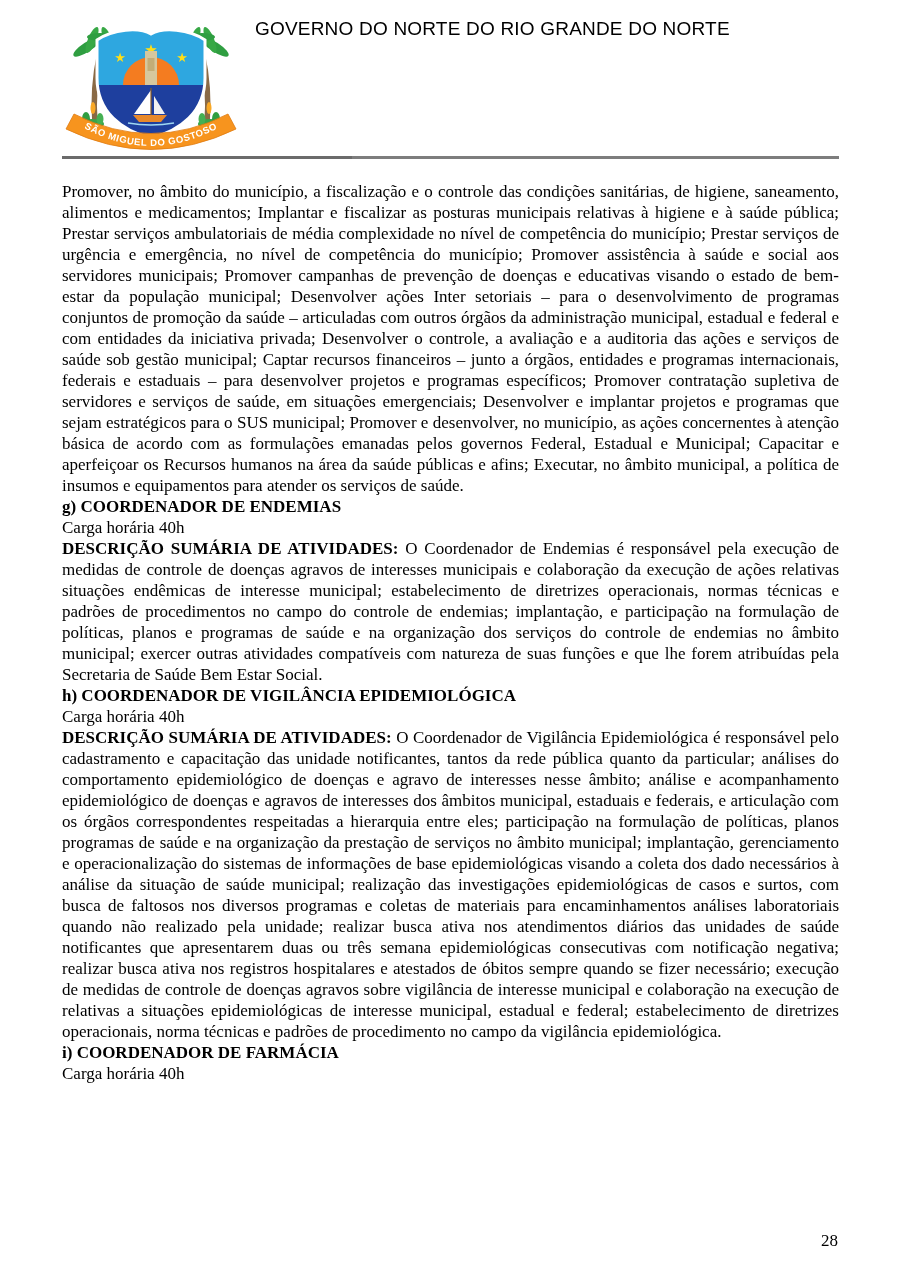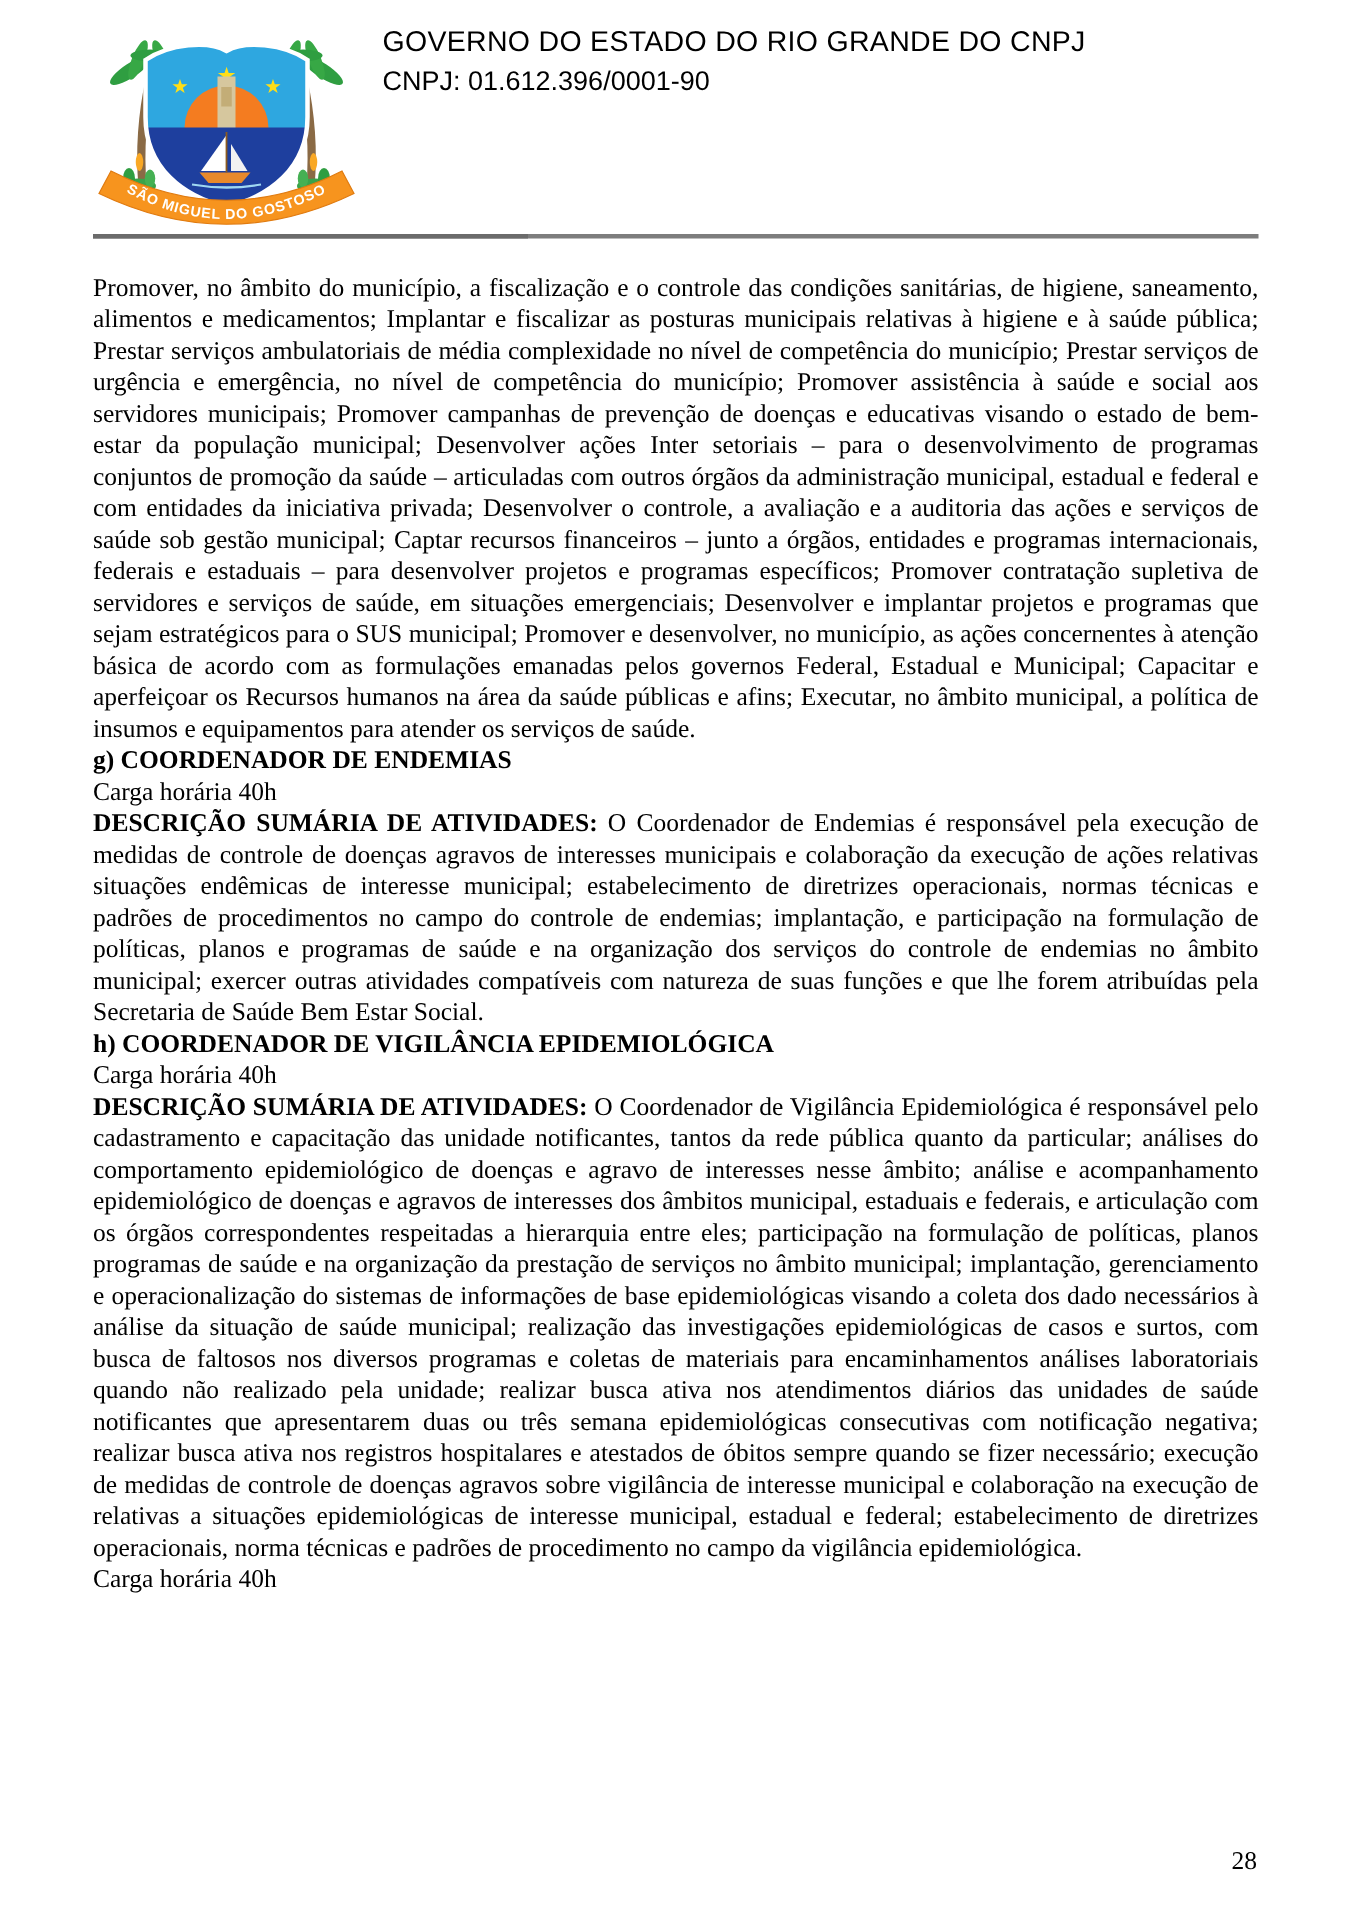--- a/index.html
+++ b/index.html
@@ -107,37 +107,37 @@
     <g>
       <path d="M 12 94 Q 89 133 166 94 L 174 109 Q 89 150 4 109 Z" fill="#F7941E" stroke="#e07b10" stroke-width="0.8"></path>
       <path id="ribbonTextPath" d="M 24 109 Q 89 143 154 109" fill="none"></path>
       <text font-family="Liberation Sans, sans-serif" font-size="9.5" font-weight="bold" fill="#ffffff" letter-spacing="0.6">
         <textPath href="#ribbonTextPath" startOffset="50%" text-anchor="middle">SÃO MIGUEL DO GOSTOSO</textPath>
       </text>
     </g>
   </svg>
 
   <div class="header-text">
-    <div class="hl hl-gov">GOVERNO DO ESTADO DO RIO GRANDE DO CNPJ</div>
-    <div class="hl hl-cnpj">CNPJ: 01.612.396/0001-90</div>
+    <div class="hl hl-gov">GOVERNO DO NORTE DO RIO GRANDE DO NORTE</div>
   </div>
 
   <div class="separator">
       <div class="sep-left"></div>
     </div>
 </div>
 
 <div class="content">
 
   <p>Promover, no âmbito do município, a fiscalização e o controle das condições sanitárias, de higiene, saneamento, alimentos e medicamentos; Implantar e fiscalizar as posturas municipais relativas à higiene e à saúde pública; Prestar serviços ambulatoriais de média complexidade no nível de competência do município; Prestar serviços de urgência e emergência, no nível de competência do município; Promover assistência à saúde e social aos servidores municipais; Promover campanhas de prevenção de doenças e educativas visando o estado de bem- estar da população municipal; Desenvolver ações Inter setoriais – para o desenvolvimento de programas conjuntos de promoção da saúde – articuladas com outros órgãos da administração municipal, estadual e federal e com entidades da iniciativa privada; Desenvolver o controle, a avaliação e a auditoria das ações e serviços de saúde sob gestão municipal; Captar recursos financeiros – junto a órgãos, entidades e programas internacionais, federais e estaduais – para desenvolver projetos e programas específicos; Promover contratação supletiva de servidores e serviços de saúde, em situações emergenciais; Desenvolver e implantar projetos e programas que sejam estratégicos para o SUS municipal; Promover e desenvolver, no município, as ações concernentes à atenção básica de acordo com as formulações emanadas pelos governos Federal, Estadual e Municipal; Capacitar e aperfeiçoar os Recursos humanos na área da saúde públicas e afins; Executar, no âmbito municipal, a política de insumos e equipamentos para atender os serviços de saúde.</p>
 
   <p class="section-heading">g) COORDENADOR DE ENDEMIAS</p>
   <p class="workload">Carga horária 40h</p>
   <p class="desc desc-gap"><span class="desc-label">DESCRIÇÃO SUMÁRIA DE ATIVIDADES:</span><span> O Coordenador de Endemias é responsável pela execução de medidas de controle de doenças agravos de interesses municipais e colaboração da execução de ações relativas situações endêmicas de interesse municipal; estabelecimento de diretrizes operacionais, normas técnicas e padrões de procedimentos no campo do controle de endemias; implantação, e participação na formulação de políticas, planos e programas de saúde e na organização dos serviços do controle de endemias no âmbito municipal; exercer outras atividades compatíveis com natureza de suas funções e que lhe forem atribuídas pela Secretaria de Saúde Bem Estar Social.</span></p>
 
   <p class="section-heading">h) COORDENADOR DE VIGILÂNCIA EPIDEMIOLÓGICA</p>
   <p class="workload">Carga horária 40h</p>
   <p class="desc"><span class="desc-label">DESCRIÇÃO SUMÁRIA DE ATIVIDADES:</span><span> O Coordenador de Vigilância Epidemiológica é responsável pelo cadastramento e capacitação das unidade notificantes, tantos da rede pública quanto da particular; análises do comportamento epidemiológico de doenças e agravo de interesses nesse âmbito; análise e acompanhamento epidemiológico de doenças e agravos de interesses dos âmbitos municipal, estaduais e federais, e articulação com os órgãos correspondentes respeitadas a hierarquia entre eles; participação na formulação de políticas, planos programas de saúde e na organização da prestação de serviços no âmbito municipal; implantação, gerenciamento e operacionalização do sistemas de informações de base epidemiológicas visando a coleta dos dado necessários à análise da situação de saúde municipal; realização das investigações epidemiológicas de casos e surtos, com busca de faltosos nos diversos programas e coletas de materiais para encaminhamentos análises laboratoriais quando não realizado pela unidade; realizar busca ativa nos atendimentos diários das unidades de saúde notificantes que apresentarem duas ou três semana epidemiológicas consecutivas com notificação negativa; realizar busca ativa nos registros hospitalares e atestados de óbitos sempre quando se fizer necessário; execução de medidas de controle de doenças agravos sobre vigilância de interesse municipal e colaboração na execução de relativas a situações epidemiológicas de interesse municipal, estadual e federal; estabelecimento de diretrizes operacionais, norma técnicas e padrões de procedimento no campo da vigilância epidemiológica.</span></p>
 
+  <p class="section-heading">i) COORDENADOR DE FARMÁCIA</p>
   <p class="workload">Carga horária 40h</p>
 </div>
 
 <div class="page-number">28</div>
 
 </body></html>

